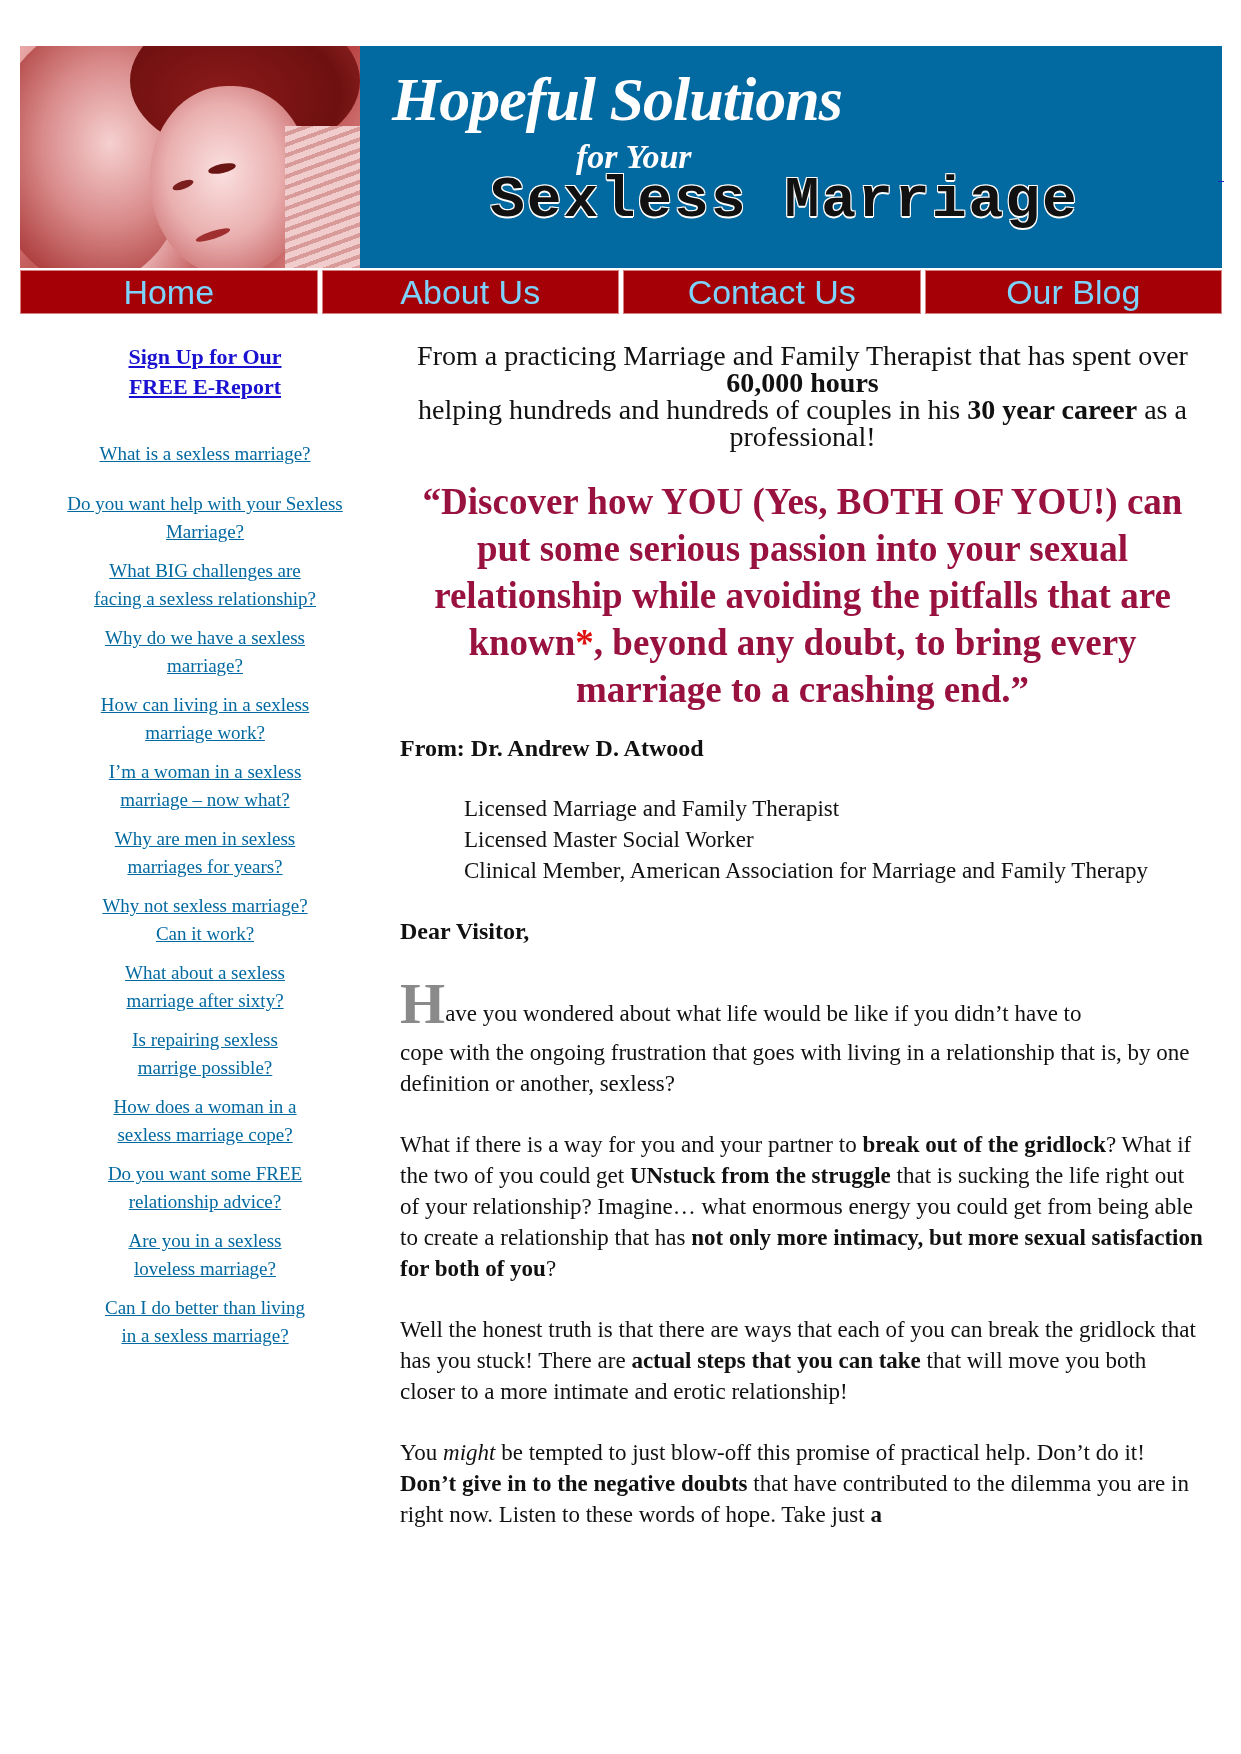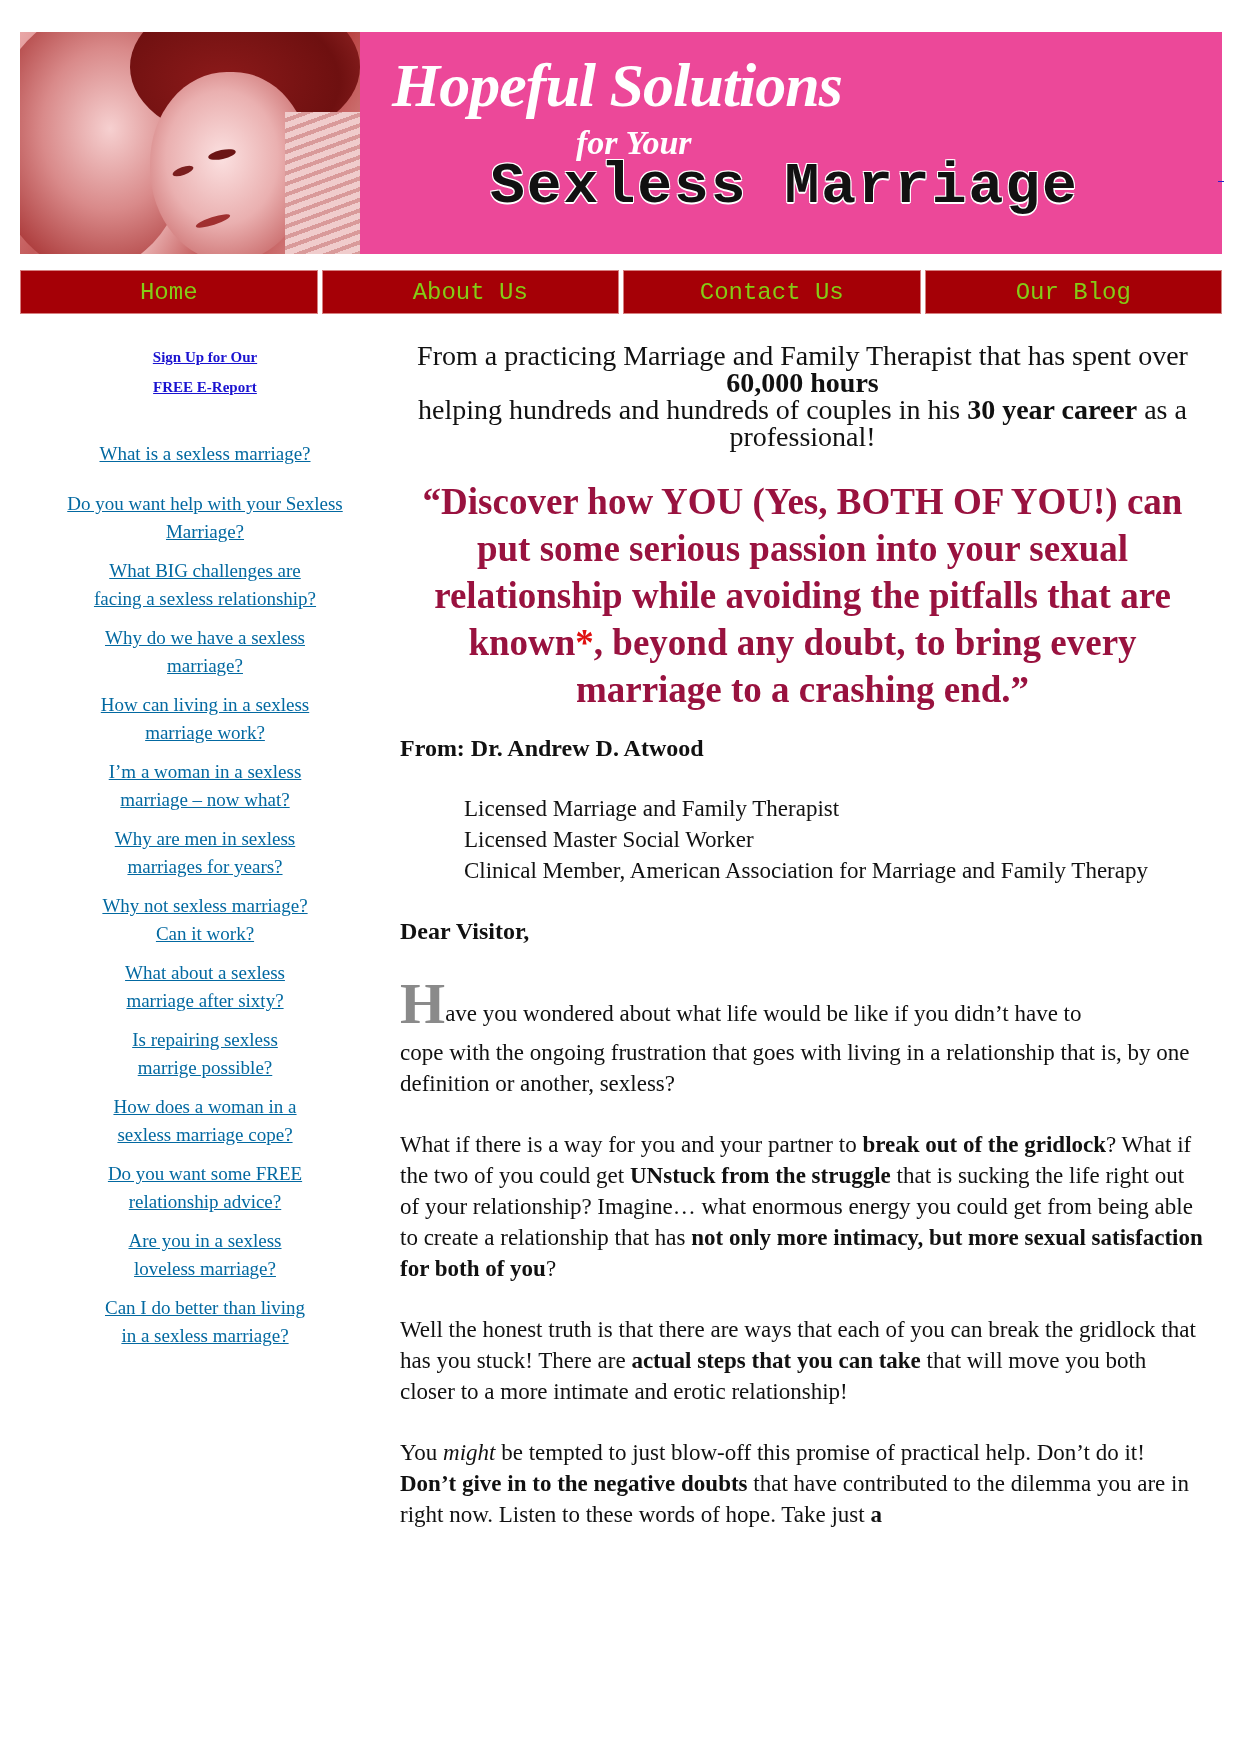--- a/index.html
+++ b/index.html
@@ -1,19 +1,19 @@
 <!DOCTYPE html>
 <html><head>
 <meta charset="utf-8">
 <style>
   html, body { margin: 0; padding: 0; background: #ffffff; }
   body { width: 1241px; height: 1754px; position: relative; overflow: hidden; font-family: "Liberation Serif", serif; color: #111; }
 
   
-  .banner { position: absolute; left: 20px; top: 32px; width: 1202px; height: 222px; background: #ec4899; overflow: hidden; }
+  .banner { position: absolute; left: 20px; top: 46px; width: 1202px; height: 222px; background: #0369a1; overflow: hidden; }
   .photo { position: absolute; left: 0; top: 0; width: 340px; height: 222px; overflow: hidden;
     background: linear-gradient(120deg, #e9a8a8 0%, #c35a5a 30%, #f2c4c4 50%, #b84040 70%, #e8b0b0 100%); }
   .photo .face1 { position: absolute; left: -30px; top: -20px; width: 200px; height: 260px; border-radius: 50%;
     background: radial-gradient(ellipse at 60% 45%, #f6d0d0 0%, #d98a8a 40%, #a83434 80%, #7a1c1c 100%); }
   .photo .hair { position: absolute; left: 110px; top: -40px; width: 230px; height: 150px; border-radius: 50%;
     background: radial-gradient(ellipse at 40% 60%, #8c1a1a 0%, #6e1010 60%, #a53030 100%); }
   .photo .face2 { position: absolute; left: 130px; top: 40px; width: 160px; height: 190px; border-radius: 48% 48% 50% 50%;
     background: radial-gradient(ellipse at 45% 45%, #fbe0e0 0%, #eab0b0 45%, #c86868 80%, #a34040 100%); }
   .photo .sweater { position: absolute; left: 265px; top: 80px; width: 90px; height: 150px;
     background: repeating-linear-gradient(160deg, #f0cccc 0 6px, #d99a9a 6px 10px); }
@@ -25,26 +25,26 @@
     font-size: 62px; color: #fff; letter-spacing: -1px; line-height: 1; }
   .logo-foryour { position: absolute; left: 556px; top: 94px; font-family: "Liberation Serif", serif; font-style: italic; font-weight: bold;
     font-size: 34px; color: #fff; line-height: 1; }
   .logo-sexless { position: absolute; left: 470px; top: 126px; font-family: "Liberation Mono", monospace; font-weight: bold;
     font-size: 58px; color: #111; line-height: 1; letter-spacing: 2px;
     text-shadow: 1px 1px 0 #fff, -1px -1px 0 #fff, 1px -1px 0 #fff, -1px 1px 0 #fff, 0 2px 0 #fff; }
   .banner-link-mark { position: absolute; left: 1218px; top: 181px; width: 6px; height: 1px; background: #2222cc; }
 
   
   .nav { position: absolute; left: 20px; top: 270px; width: 1202px; height: 44px; display: flex; gap: 4px; }
-  .nav-item { flex: 1; background: #a50006; color: #84cc16; font-family: Liberation Mono, monospace; font-size: 24px;
+  .nav-item { flex: 1; background: #a50006; color: #7dd3fc; font-family: Liberation Sans, sans-serif; font-size: 34px;
     display: flex; align-items: center; justify-content: center; border: 1px solid #d68080; box-sizing: border-box; cursor: pointer; }
 
   
   .sidebar { position: absolute; left: 40px; top: 342px; width: 330px; text-align: center; }
-  .signup { font-weight: bold; font-size: 15px; color: #1a12d0; text-decoration: underline; line-height: 30px; display: inline-block; }
+  .signup { font-weight: bold; font-size: 22px; color: #1a12d0; text-decoration: underline; line-height: 30px; display: inline-block; }
   .side-links { margin-top: 38px; }
   .side-link { display: block; color: #0369a1; text-decoration: underline; font-size: 19px; line-height: 28px; margin: 0 auto 11px; cursor: pointer; }
   .side-link:first-child { margin-bottom: 22px; }
 
   
   .main { position: absolute; left: 400px; top: 342px; width: 805px; }
   .tagline { text-align: center; font-size: 28px; line-height: 27px; color: #111; }
   .tagline b { font-weight: bold; }
   .headline { margin-top: 28px; text-align: center; font-weight: bold; font-size: 37px; line-height: 47px; color: #99123f; }
   .headline .star { color: #e01010; }

